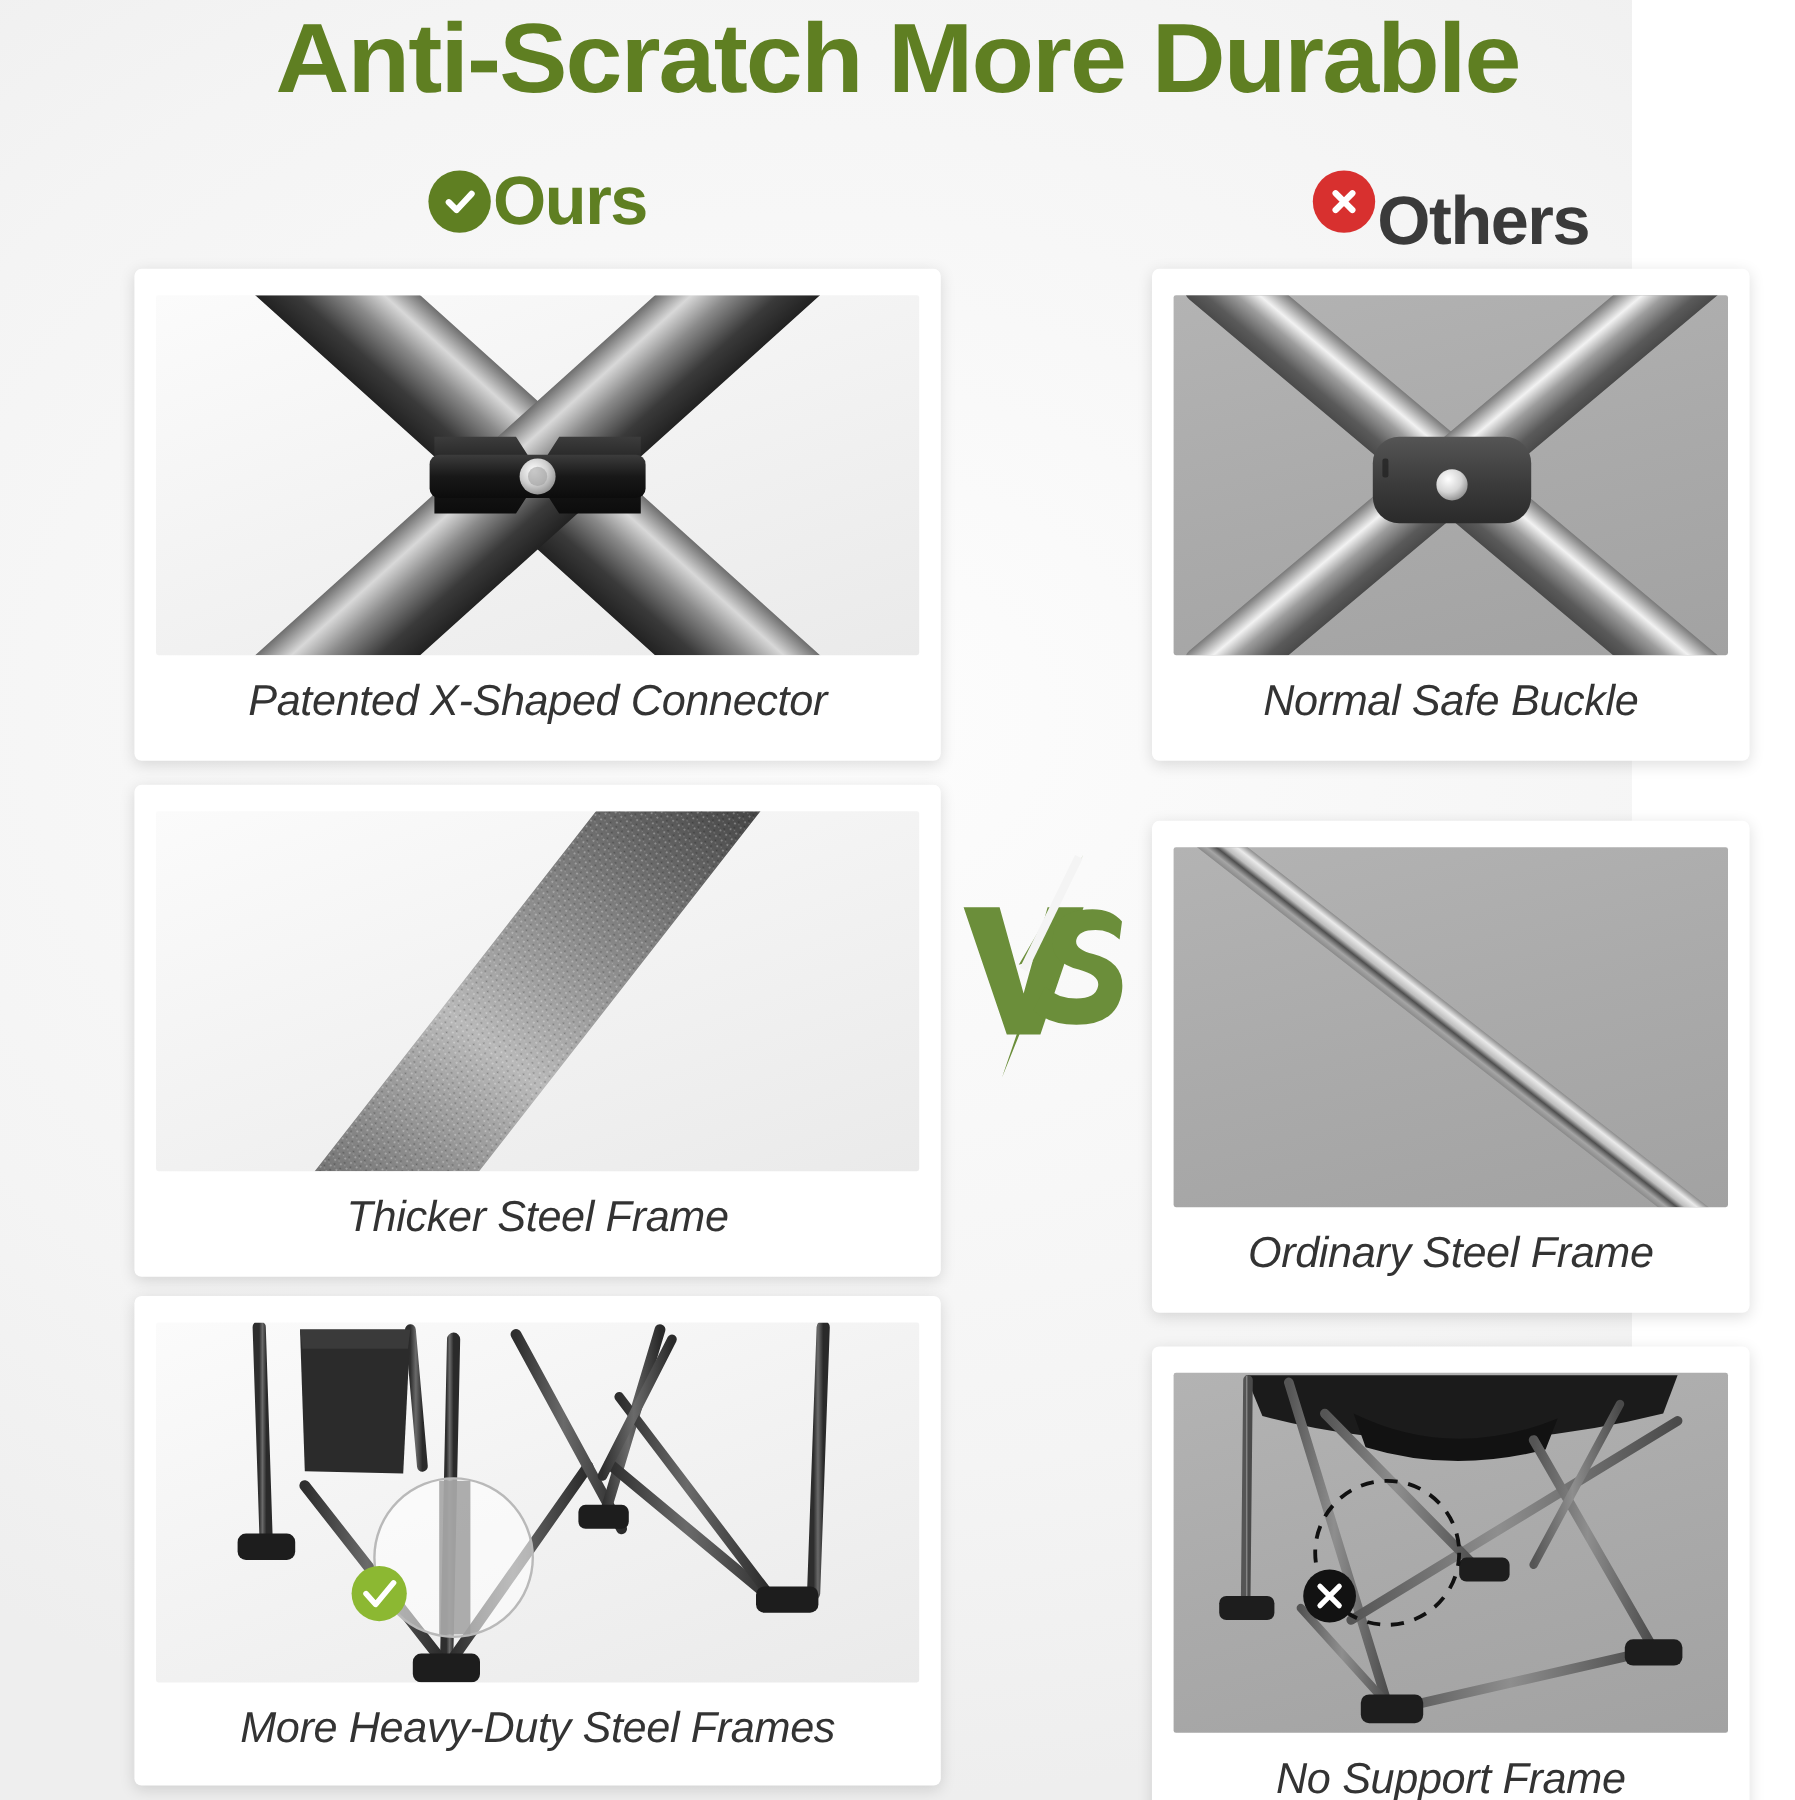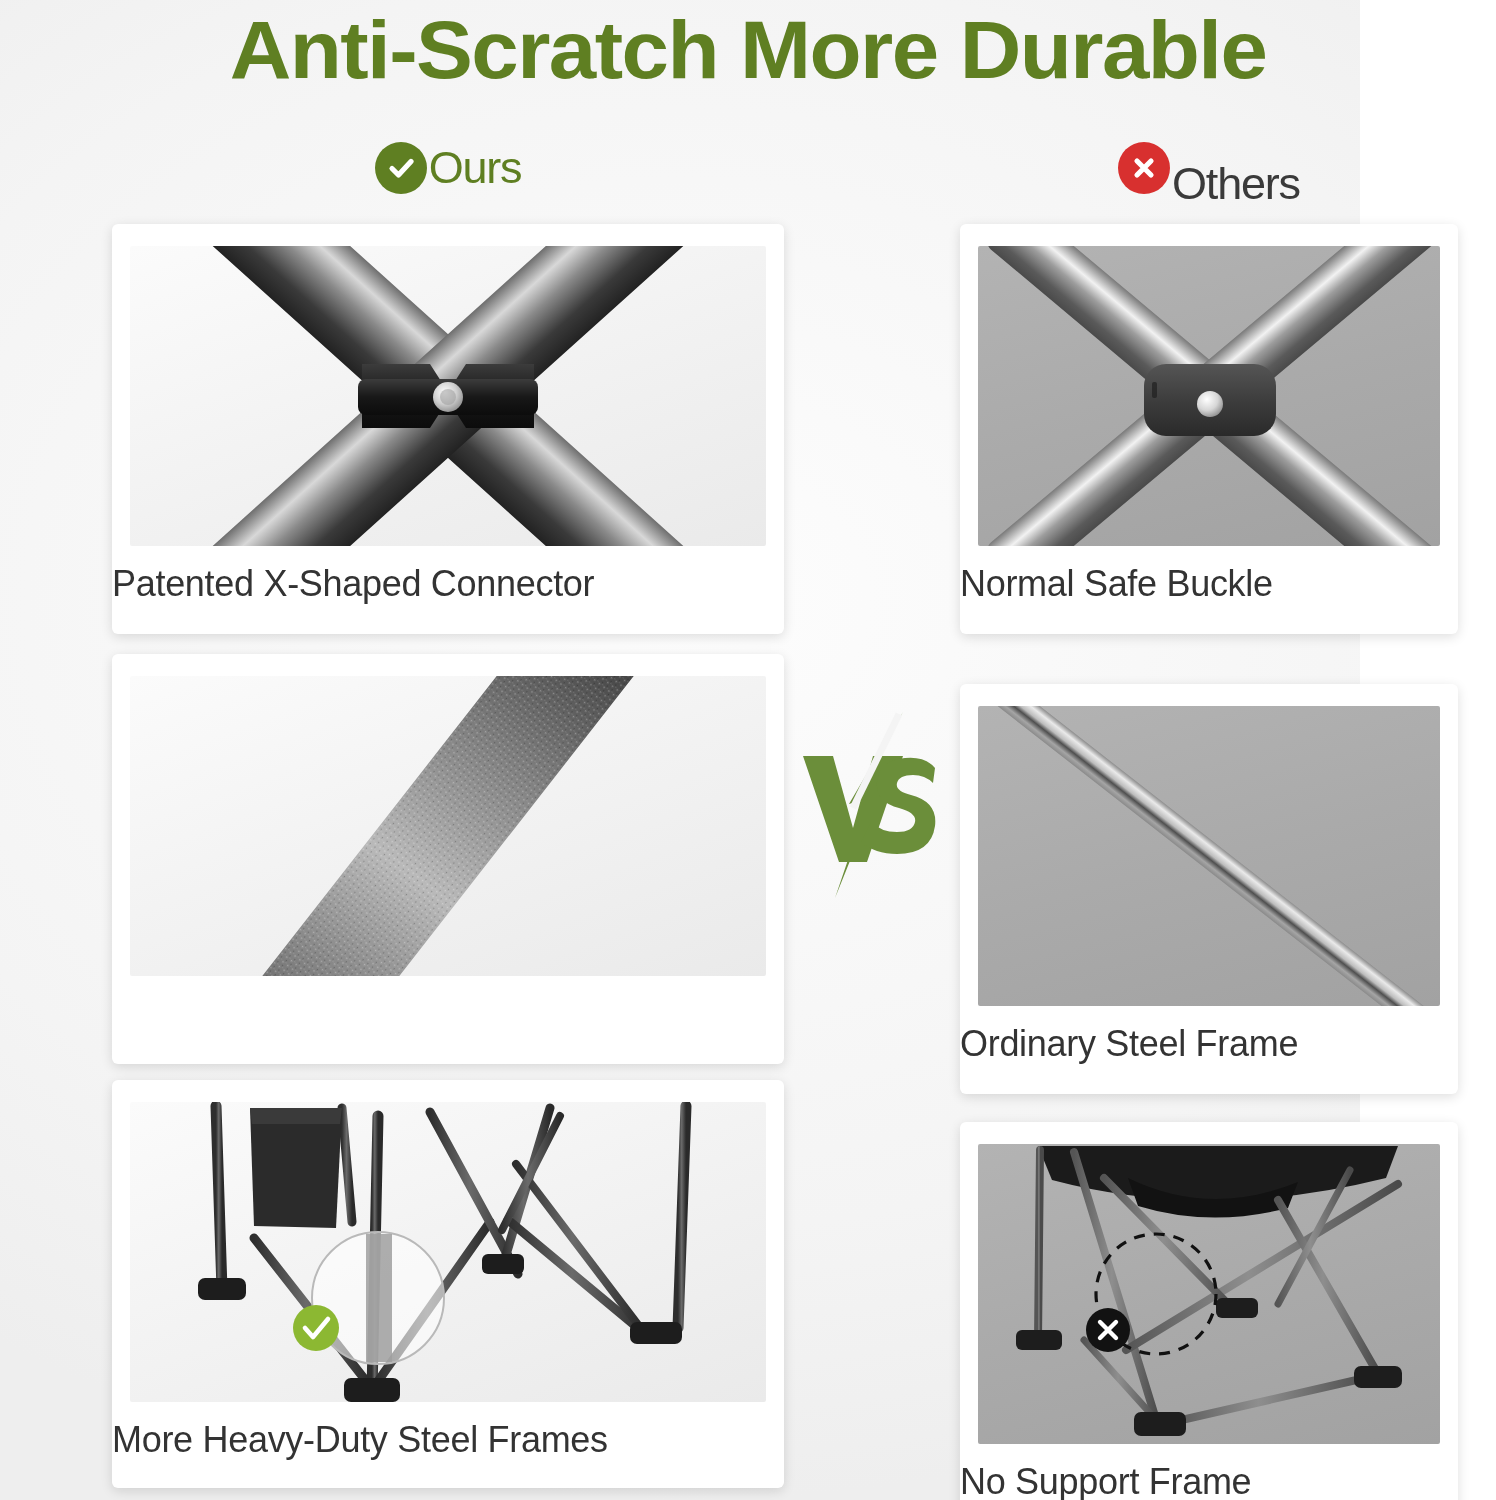--- a/index.html
+++ b/index.html
@@ -58,22 +58,22 @@
     align-items: center;
     justify-content: center;
     flex: 0 0 auto;
     margin-right: -2px;
   }
   .badge.green { background: #5f7f22; }
   .badge.red { background: #d8302f; }
   .badge svg { display: block; }
 
   .col-title {
-    font-size: 45px;
-    font-weight: 400;
+    font-size: 57px;
+    font-weight: 700;
     letter-spacing: -1.2px;
     line-height: 60px;
   }
   .col-title.green { color: #5f7f22; }
   .col-title.dark { color: #3a3a3a; margin-top: 32px; }
 
   
   .card {
     position: absolute;
     background: #ffffff;
@@ -83,25 +83,27 @@
   }
   .card .photo {
     position: absolute;
     overflow: hidden;
     border-radius: 2px;
   }
   .card .caption {
     position: absolute;
     left: 0;
     width: 100%;
+    text-align: center;
     color: #333333;
     font-size: 36px;
     line-height: 44px;
     letter-spacing: -0.3px;
     white-space: nowrap;
+    font-style: italic;
   }
 
   
   .card.L { left: 112px; width: 672px; }
   .card.L1 { top: 224px; height: 410px; }
   .card.L2 { top: 654px; height: 410px; }
   .card.L3 { top: 1080px; height: 408px; }
   .card.L .photo { left: 18px; right: 18px; top: 22px; width: 636px; height: 300px; }
   .card.L .caption { top: 338px; }
 
@@ -249,20 +251,21 @@
             <circle cx="4.3" cy="3.4" r="0.7" fill="#000000" opacity="0.26"></circle>
             <circle cx="2.6" cy="4.8" r="0.6" fill="#ffffff" opacity="0.20"></circle>
           </pattern>
         </defs>
         <g transform="rotate(-52 318 150)">
           <rect x="-70" y="96" width="780" height="108" rx="14" fill="url(#thickTube)"></rect>
           <rect x="-70" y="96" width="780" height="108" rx="14" fill="url(#speckle)"></rect>
         </g>
       </svg>
     </div>
+    <div class="caption">Thicker Steel Frame</div>
   </div>
 
   <div class="card R R2">
     <div class="photo bg-gray">
       <svg viewBox="0 0 462 300" preserveAspectRatio="xMidYMid slice" aria-hidden="true">
         <defs>
           <linearGradient id="thinTube" x1="0" y1="0" x2="0" y2="1">
             <stop offset="0%" stop-color="#8c8c8c"></stop>
             <stop offset="22%" stop-color="#eaeaea"></stop>
             <stop offset="46%" stop-color="#bdbdbd"></stop>

